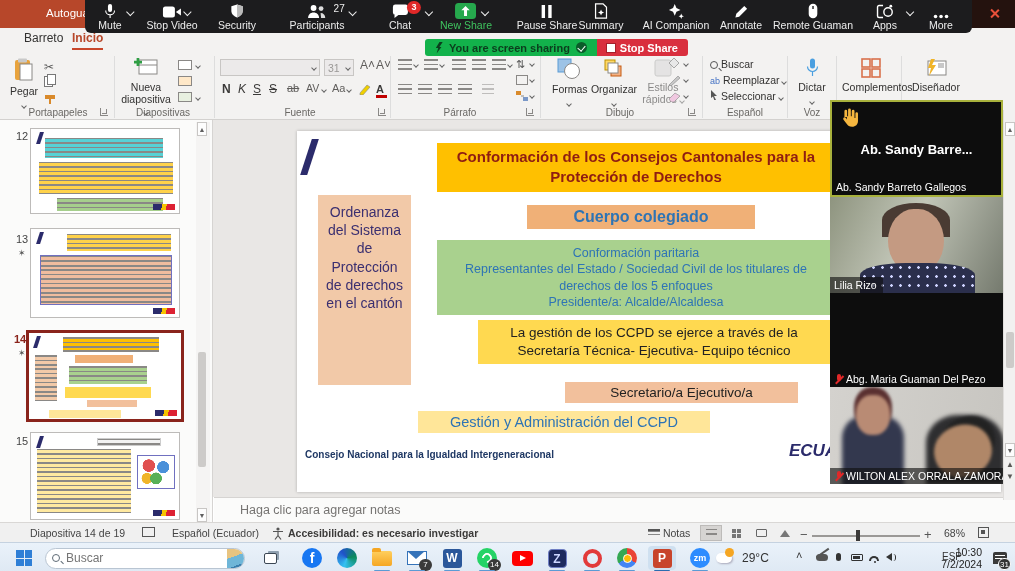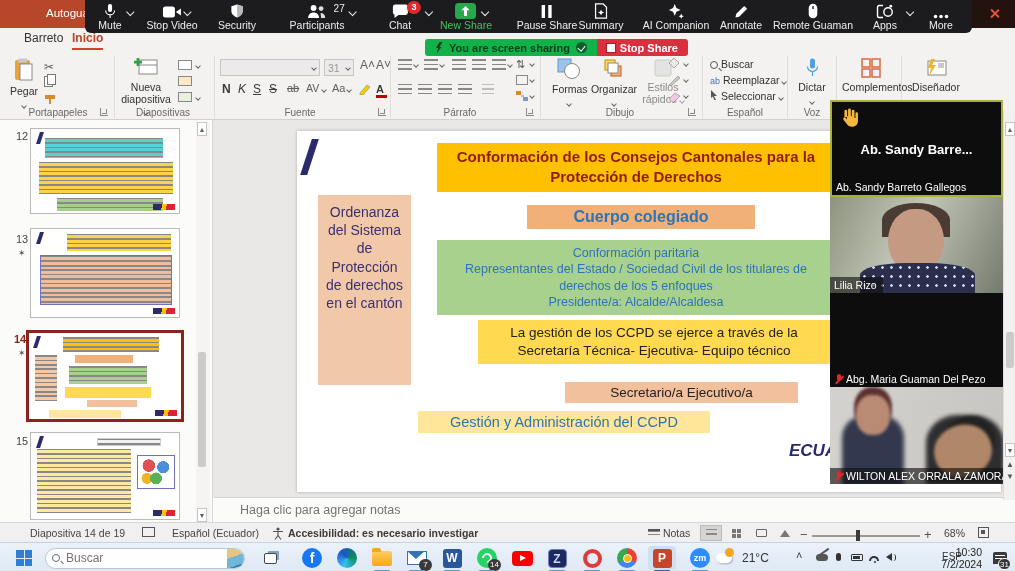--- a/index.html
+++ b/index.html
@@ -476,20 +476,21 @@
     <div class="sbox" style="left:21px;top:64px;width:93px;height:190px;background:#f2c9a8;color:#3b2f70;font-size:14px;padding:8px 4px;line-height:1.3"><span>Ordenanza del Sistema de Protección de derechos en el cantón</span></div>
     <div class="sbox" style="left:230px;top:74px;width:228px;background:#f0b077;color:#2e74b5;font-weight:bold;font-size:16px;padding:3px 0"><span>Cuerpo colegiado</span></div>
     <div class="sbox" style="left:140px;top:109px;width:398px;background:#a9d18e;color:#2e74b5;font-size:12.5px;padding:5px 8px;line-height:1.3">
       <div>Conformación paritaria</div>
       <div>Representantes del Estado / Sociedad Civil de los titulares de derechos de los 5 enfoques</div>
       <div>Presidente/a:   Alcalde/Alcaldesa</div>
     </div>
     <div class="sbox" style="left:181px;top:189px;width:352px;background:#ffd950;color:#222;font-size:13.5px;padding:4px 8px;line-height:1.35"><span>La gestión de los CCPD se ejerce a través de la Secretaría Técnica- Ejecutiva- Equipo técnico</span></div>
     <div class="sbox" style="left:268px;top:251px;width:233px;background:#f2c09c;color:#222;font-size:13.5px;padding:3px 0"><span>Secretario/a Ejecutivo/a</span></div>
     <div class="sbox" style="left:121px;top:280px;width:292px;background:#ffe699;color:#2e74b5;font-size:14.5px;padding:3px 0"><span>Gestión y Administración del CCPD</span></div>
+    <div class="abs" style="left:8px;top:318px;color:#1f3864;font-weight:bold;font-size:10px">Consejo Nacional para la Igualdad Intergeneracional</div>
     <div class="abs" style="left:492px;top:310px;color:#2b2b6b;font-style:italic;font-weight:bold;font-size:17px;white-space:nowrap">
       <span>ECUADOR</span><span class="flag" style="background:#f5c400"></span><span class="flag" style="background:#2b3f9e"></span><span class="flag" style="background:#d22"></span>
     </div>
   </div>
 </div>
 
 <div id="vscroll" class="abs">
   <div class="sc-btn" style="top:12px">▲</div>
   <div class="sc-thumb" style="top:222px;height:36px"></div>
   <div class="sc-btn" style="top:333px">▼</div>
@@ -653,21 +654,21 @@
   <div class="tk-ic" style="left:688px">
       <span style="width:20px;height:20px;border-radius:50%;background:#2d8cff;color:#fff;font-size:9px;font-weight:bold;text-align:center;line-height:20px">zm</span>
     </div>
     <div class="tk-under" style="left:692px"></div>
 
   <div class="tk-ic" style="left:712px">
       <span style="width:16px;height:10px;background:#fff;border-radius:6px;position:relative;box-shadow:1px 1px 2px #aab">
         <span style="position:absolute;left:9px;top:-5px;width:9px;height:9px;border-radius:50%;background:#f5a623"></span>
       </span>
     </div>
-  <span class="tray-g" style="left:742px;font-size:12px">21°C</span>
+  <span class="tray-g" style="left:742px;font-size:12px">29°C</span>
   <span class="tray-g" style="left:796px;top:6px">˄</span>
   <span class="tray-g" style="left:816px"><span style="display:inline-block;width:12px;height:7px;background:#555;border-radius:4px;position:relative"><span style="position:absolute;left:-1px;top:-2px;width:15px;height:1.5px;background:#555;transform:rotate(-35deg)"></span></span></span>
   <span class="tray-g" style="left:836px"><span style="display:inline-block;width:5px;height:8px;background:#333;border-radius:2.5px"></span></span>
   <span class="tray-g" style="left:851px"><span style="display:inline-block;width:12px;height:7px;border:1.2px solid #333;border-radius:1px;position:relative"><span style="position:absolute;left:1px;top:1px;width:7px;height:3px;background:#333"></span></span></span>
   <span class="tray-g" style="left:869px"><span style="display:inline-block;width:10px;height:5px;border:2px solid #333;border-bottom:none;border-radius:10px 10px 0 0;position:relative"><span style="position:absolute;left:3px;top:3px;width:2px;height:2px;background:#333;border-radius:50%"></span></span></span>
   <span class="tray-g" style="left:886px"><span style="display:inline-block;width:0;height:0;border-top:4px solid transparent;border-bottom:4px solid transparent;border-right:6px solid #333"></span><span style="display:inline-block;width:3px;height:7px;border-right:1.5px solid #333;border-radius:0 4px 4px 0;margin-left:1px"></span></span>
   <span class="tray-g" style="left:942px;font-size:10px">ESP</span>
   <div class="abs" style="left:934px;top:3px;width:48px;text-align:right;font-size:10.5px;color:#222;line-height:1.15">
     <div>10:30</div>
     <div>7/2/2024</div>

